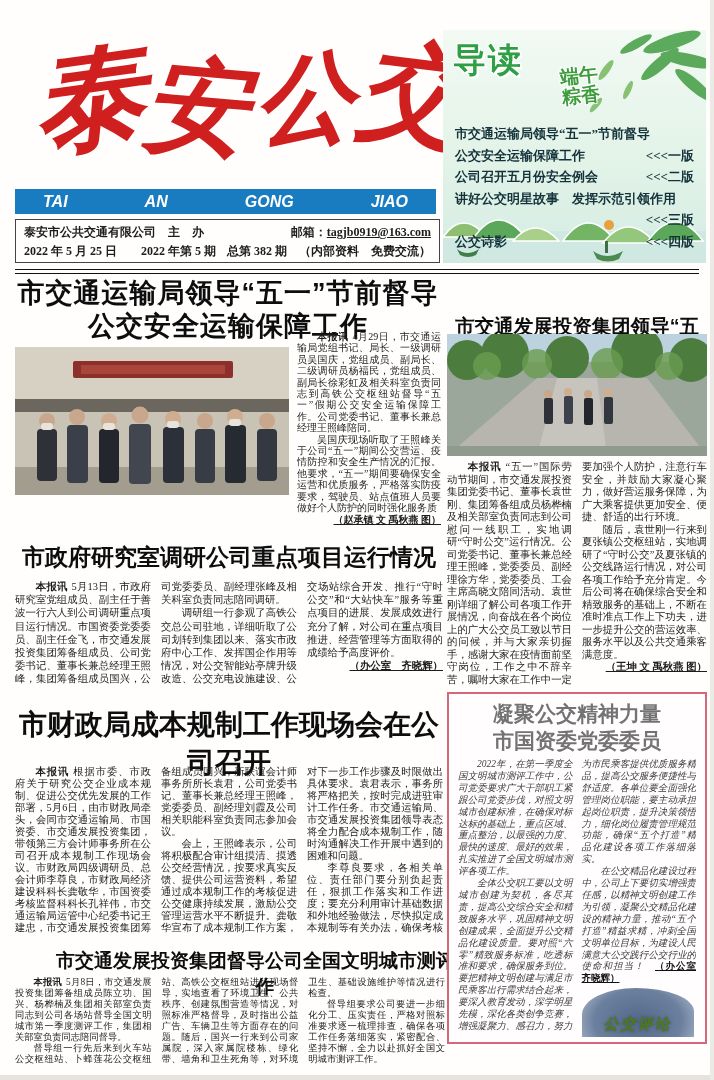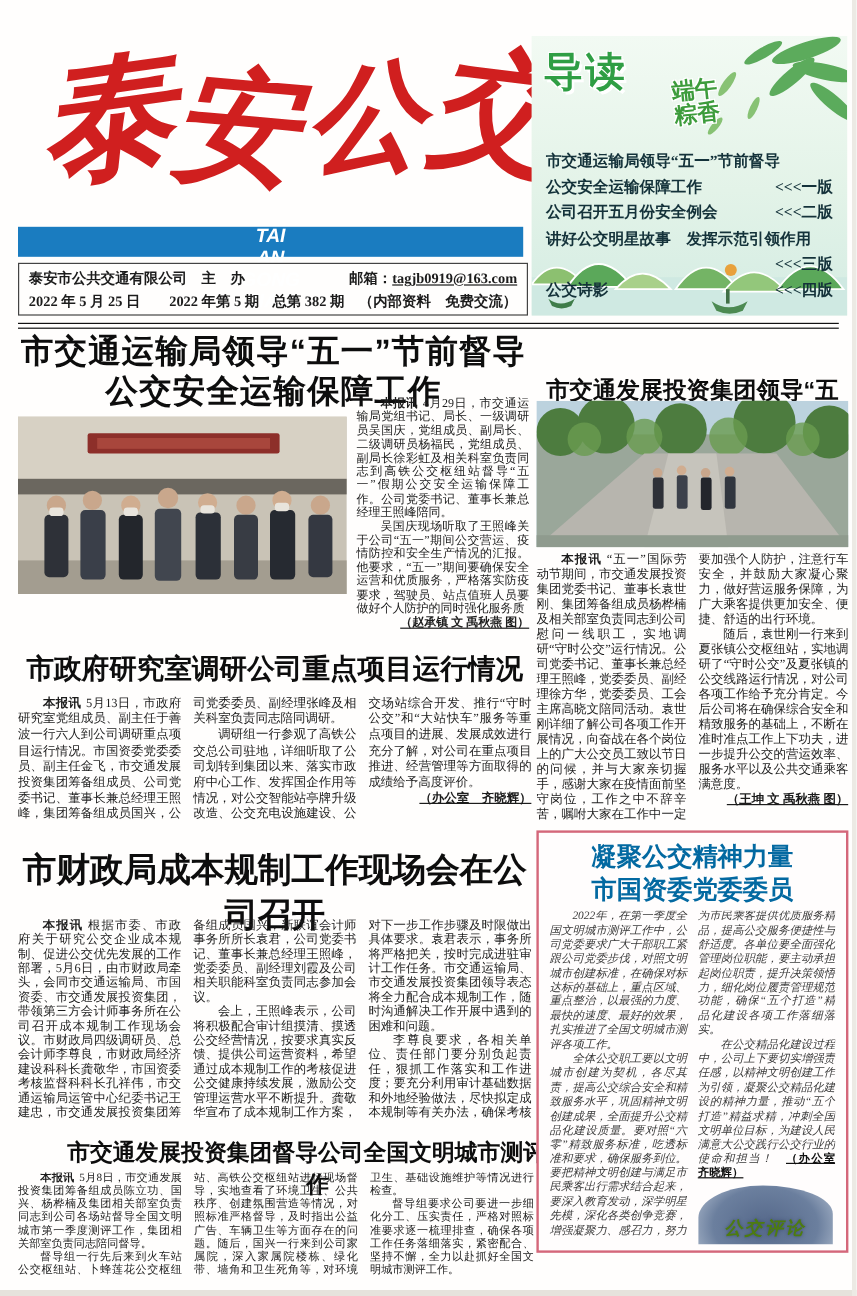--- a/index.html
+++ b/index.html
@@ -20,21 +20,21 @@
   }
   #calligraphy span { display:block; }
   #calligraphy span:nth-child(1){ transform:rotate(-8deg) scale(1.04); }
   #calligraphy span:nth-child(2){ transform:rotate(5deg) translateY(8px) scale(.96); }
   #calligraphy span:nth-child(3){ transform:rotate(-4deg) scale(.92); }
   #calligraphy span:nth-child(4){ transform:rotate(7deg) translateY(-6px); }
   #pinyin-bar {
     position:absolute; left:15px; top:189px; width:421px; height:25px;
     background:#1a7cc0; color:#fff; display:flex; align-items:center;
     justify-content:space-between; padding:0 28px;
-    font-family:"Liberation Sans", sans-serif; font-style:italic; font-weight:700; font-size:16px;flex-direction:column;
+    font-family:"Liberation Sans", sans-serif; font-style:italic; font-weight:700; font-size:16px;
   }
   #pub-info {
     position:absolute; left:15px; top:219px; width:425px; height:44px;
     border:1px solid #444; font-size:12px; font-weight:600; padding:3px 8px 2px 8px;
     display:flex; flex-direction:column; justify-content:space-between;
   }
   #pub-info .row { display:flex; justify-content:space-between; line-height:18px; }
   #pub-info .email u { text-decoration:underline; }
   .double-rule { position:absolute; left:15px; top:269px; width:684px; height:5px;
     border-top:1.5px solid #111; border-bottom:1.5px solid #111; }
@@ -100,21 +100,21 @@
   #hl-wm { position:absolute; left:15px; top:948px; width:430px; font-size:19px;margin-left:35px; }
   #wm-cols { position:absolute; left:15px; top:977px; width:430px; height:94px;
     font-size:9.3px; line-height:11px; }
 
   
   #jingpin {
     position:absolute; left:447px; top:692px; width:260px; height:352px;
     border:2px solid #d4677a; background:#fffdfd; padding:7px 9px 6px 9px;
   }
   #jp-title { font-size:21px; line-height:27px; font-weight:700; text-align:center;
-    font-family:"Liberation Serif", serif; color:#0369a1; margin-bottom:4px; }
+    font-family:"Liberation Serif", serif; color:#737373; margin-bottom:4px; }
   #jp-body { column-count:2; column-gap:9px; height:278px; overflow:hidden;
     font-size:9.5px; line-height:11.9px; font-style:italic; color:#3a3a3a; text-align:justify; }
   #jp-body p { text-indent:2em; }
   #jp-body .byline { font-style:normal; color:#111; }
   #ink-art { width:112px; height:74px; position:relative; margin-top:3px;
     display:flex; align-items:center; justify-content:center; }
   #ink-blob { position:absolute; inset:0;
     background:radial-gradient(ellipse at 50% 45%, #55688a 0%, #6b7f9e 55%, #9aa9bf 78%, rgba(255,255,255,0) 92%);
     border-radius:48% 52% 55% 45% / 55% 48% 52% 45%; }
   #ink-label { position:relative; z-index:2; color:#4d7c0f; font-weight:700; font-size:15px;

